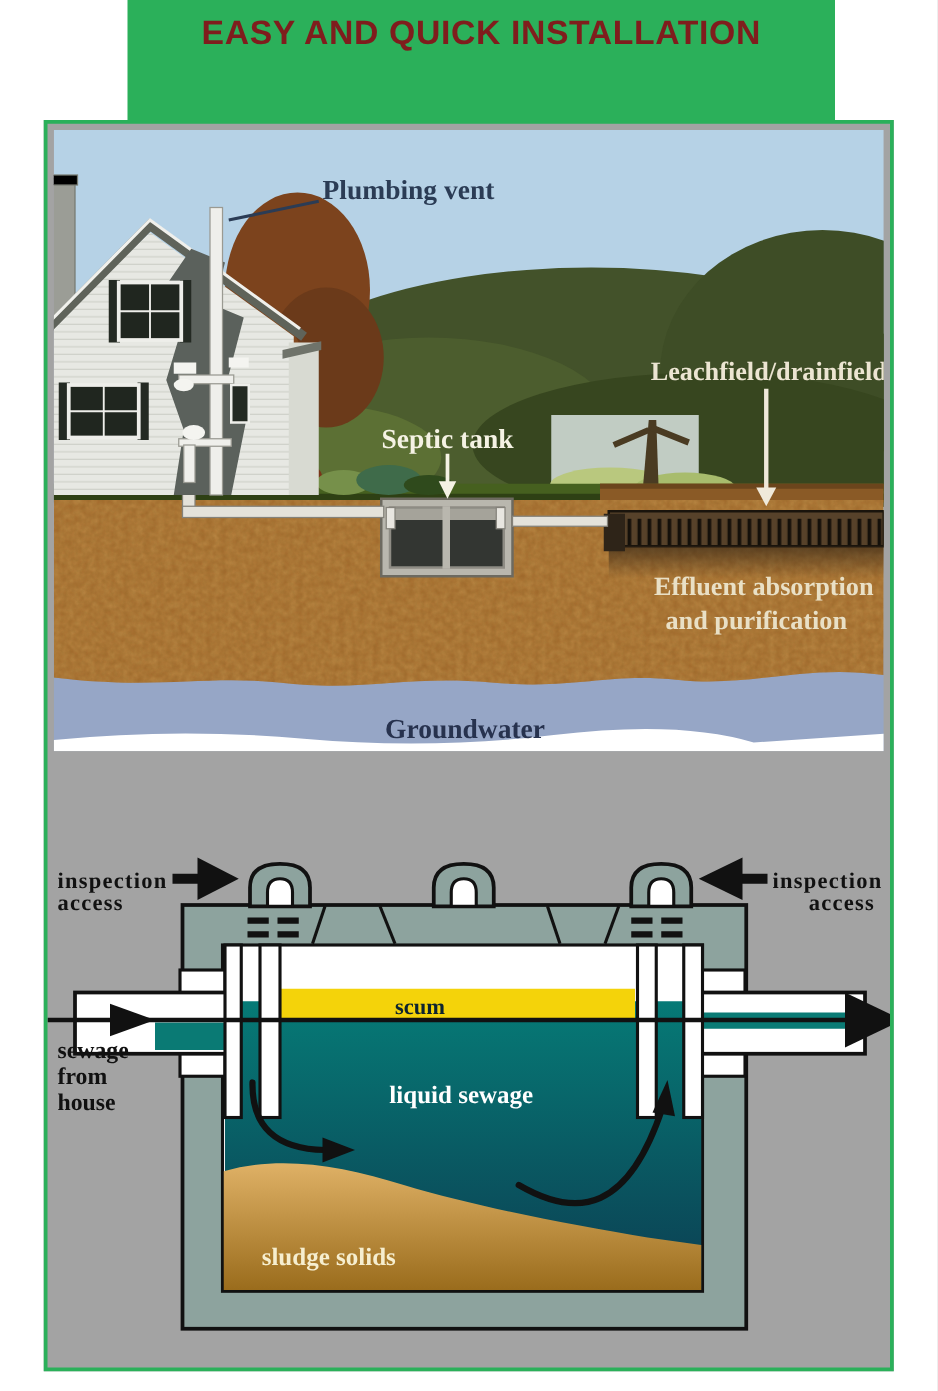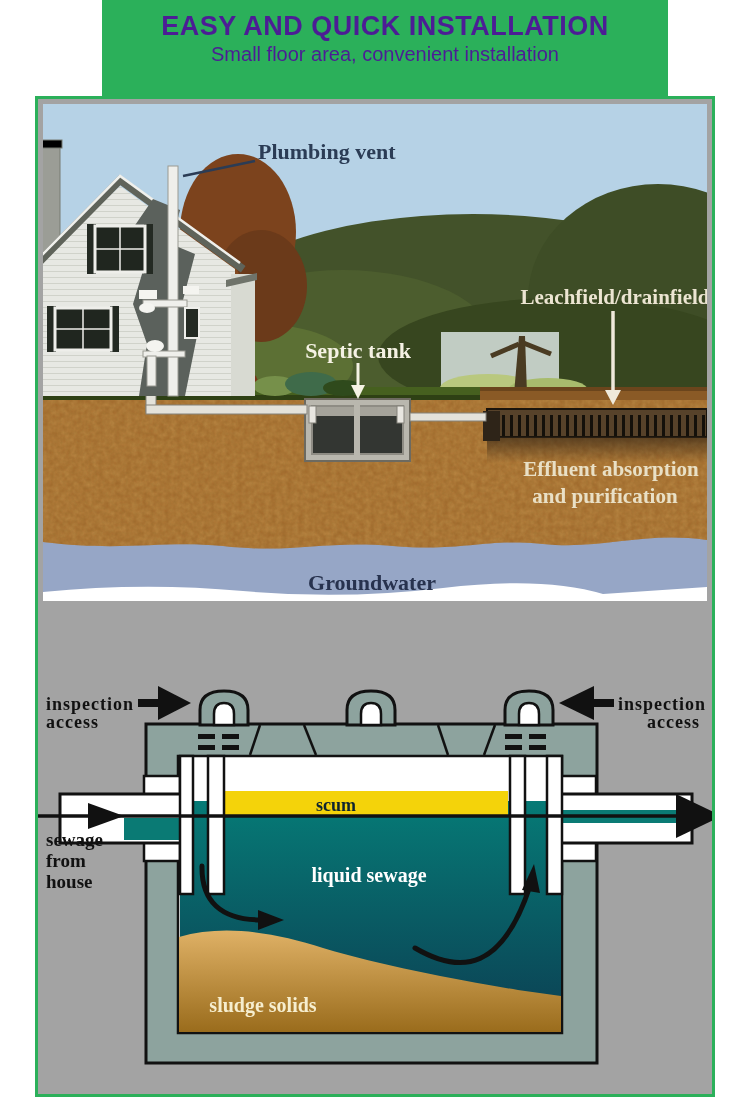--- a/index.html
+++ b/index.html
@@ -1,34 +1,33 @@
 <!DOCTYPE html>
 <html><head>
 <meta charset="utf-8">
 <style>
   html,body{margin:0;padding:0;background:#ffffff;}
   #canvas{position:relative;width:750px;height:1113px;background:#ffffff;overflow:hidden;
           font-family:"Liberation Sans",sans-serif;}
   .banner{position:absolute;left:102px;top:0;width:566px;height:96px;background:#2bb05a;
-          color:#4c1d95;text-align:center;}
+          color:#7f1d1d;text-align:center;}
   .banner .title{font-size:27px;font-weight:bold;line-height:1.15;padding-top:11px;letter-spacing:.5px;}
   .banner .sub{font-size:20px;line-height:1.22;}
   .panel{position:absolute;left:35px;top:96px;width:674px;height:995px;border:3px solid #2bb05a;background:#a3a3a3;}
   .svg-abs{position:absolute;display:block;}
   svg text{user-select:none;}
   .serifb{font-family:"Liberation Serif",serif;font-weight:bold;}
 </style>
 </head>
 <body>
 
 <div id="canvas">
 
   <div class="banner">
     <div class="title">EASY AND QUICK INSTALLATION</div>
-    <div class="sub">Small floor area, convenient installation</div>
   </div>
 
   <div class="panel">
 
     <svg class="svg-abs" style="left:5px;top:5px;" width="664" height="497" viewBox="0 0 664 497">
       <defs>
         <clipPath id="soilClip">
           <path d="M0,296 L664,296 L664,436 C600,427 560,446 500,440 C440,434 420,448 350,442 C280,436 250,450 180,442 C120,436 80,448 0,438 Z"></path>
         </clipPath>
         <filter id="soilNoise" x="0%" y="0%" width="100%" height="100%">

